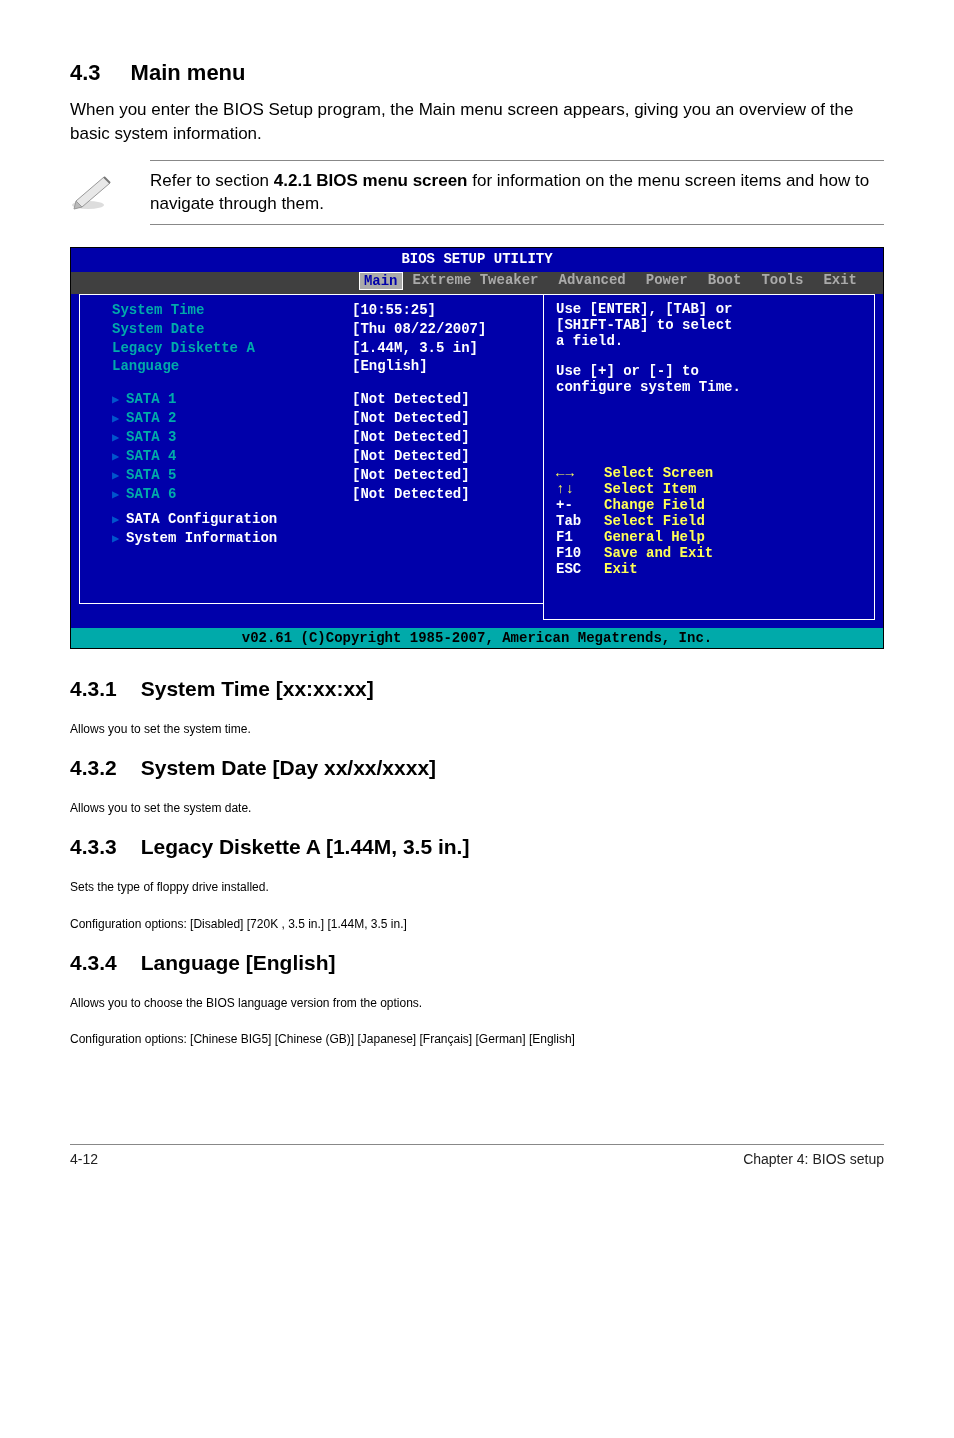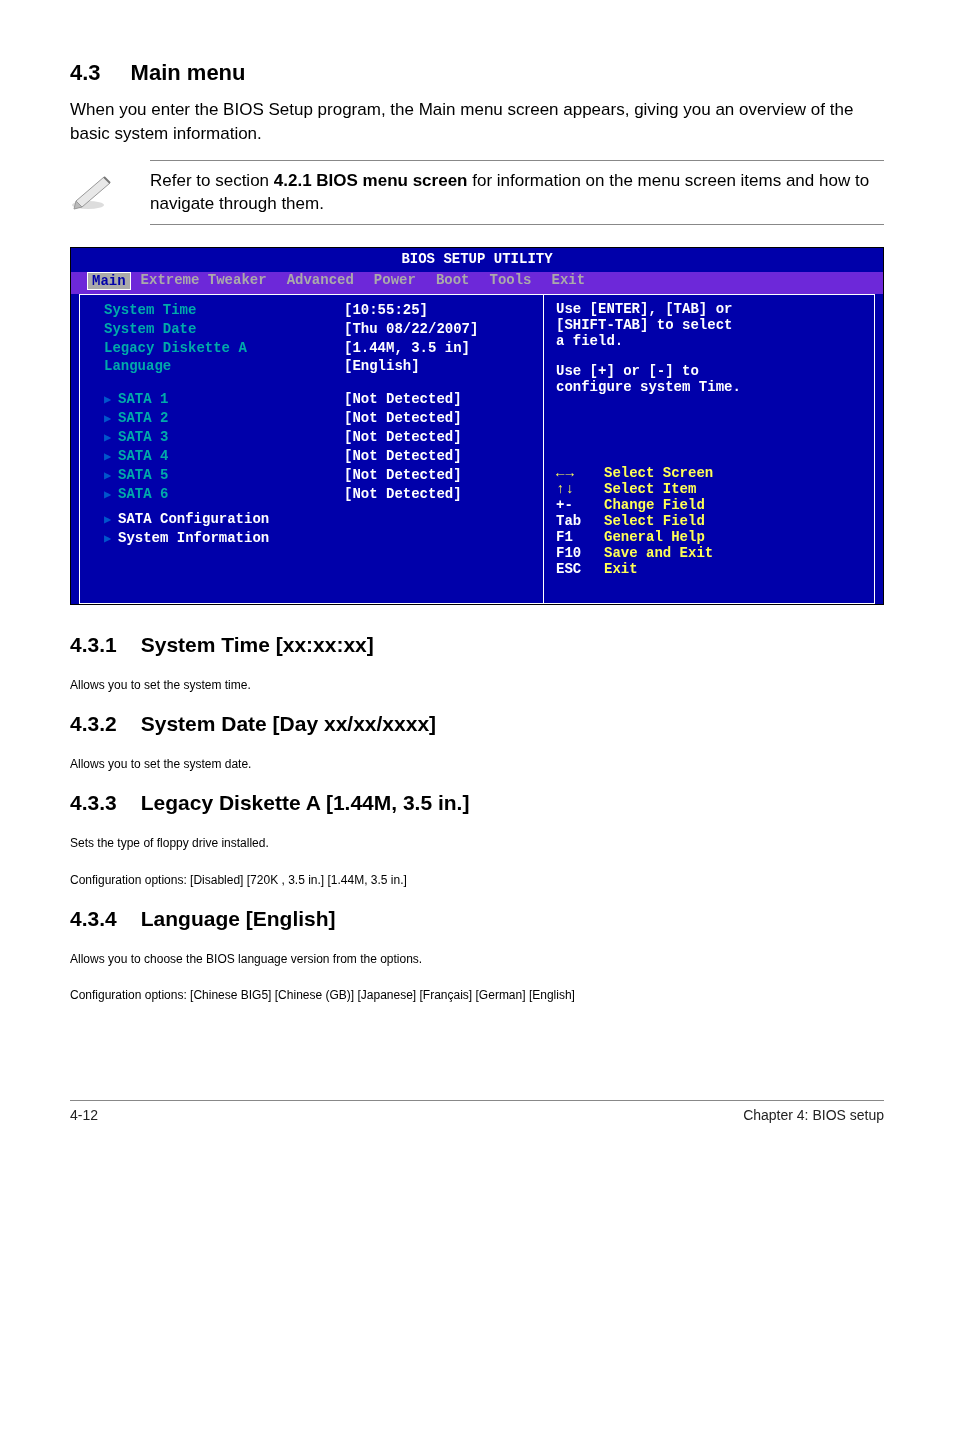--- a/index.html
+++ b/index.html
@@ -29,25 +29,25 @@
   .bios {
     font-family: "Courier New", monospace;
     font-size: 14px;
     font-weight: bold;
     background: #0000aa;
     color: #ffff55;
     border: 1px solid #000;
     margin-bottom: 28px;
   }
   .bios .title-bar { color:#fff; text-align:center; padding:2px; line-height:1.4; }
-  .bios .tabs { background:#6d28d9; padding:0 0 4px 16px; color:#aaaaaa; display:flex; gap:0; }
+  .bios .tabs { background:#404040; padding:0 16px 4px 16px; color:#aaaaaa; display:flex; gap:0;justify-content:flex-end; }
   .bios .tabs span { padding:0 10px; white-space:pre; }
   .bios .tabs .sel { background:#aaaaaa; color:#0000aa; border:1px solid #fff; padding: 0 4px; }
   .bios .body-row { display:flex; }
-  .bios .panel-left { flex: 1; padding: 6px 20px 6px 24px; border:1px solid #fff; border-right:none; margin: 0 0 0 8px; }
+  .bios .panel-left { flex: 1; padding: 6px 20px 6px 32px; border:1px solid #fff; border-right:none; margin: 0 0 16px 8px; }
   .bios .panel-right { width: 332px; padding:6px 12px 10px 12px; border:1px solid #fff; margin: 0 8px 0 0; color:#fff; }
   .bios .row { display:flex; line-height:1.35; }
   .bios .lab { color:#00aaaa; width: 240px; }
   .bios .val { color:#fff; }
   .bios .arrow { color:#0000aa; display:inline-block; width:14px; }
   .bios .arrow.on::before { content:"▶"; color:#0055cc; font-size:12px; }
   .bios .submenu .lab { color:#fff; }
   .bios .help-keys .k { color:#fff; display:inline-block; width:48px; }
   .bios .help-keys .d { color:#ffff55; }
   .bios .help-arrows { color:#ffff55; display:inline-block; width:48px; letter-spacing:1px; }
@@ -166,20 +166,21 @@
         <div><span class="help-arrows">←→</span><span class="d">Select Screen</span></div>
         <div><span class="help-arrows">↑↓</span><span class="d">Select Item</span></div>
         <div><span class="k">+-</span><span class="d">Change Field</span></div>
         <div><span class="k">Tab</span><span class="d">Select Field</span></div>
         <div><span class="k">F1</span><span class="d">General Help</span></div>
         <div><span class="k">F10</span><span class="d">Save and Exit</span></div>
         <div><span class="k">ESC</span><span class="d">Exit</span></div>
       </div>
     </div>
   </div>
+  <div class="footer">v02.61 (C)Copyright 1985-2007, American Megatrends, Inc.</div>
 </div>
 
 <h2 class="sub"><span class="num">4.3.1</span><span>System Time [xx:xx:xx]</span></h2>
 <p class="body-sm">Allows you to set the system time.</p>
 
 <h2 class="sub"><span class="num">4.3.2</span><span>System Date [Day xx/xx/xxxx]</span></h2>
 <p class="body-sm">Allows you to set the system date.</p>
 
 <h2 class="sub"><span class="num">4.3.3</span><span>Legacy Diskette A [1.44M, 3.5 in.]</span></h2>
 <p class="body-sm" style="margin-bottom:0">Sets the type of floppy drive installed.</p>

